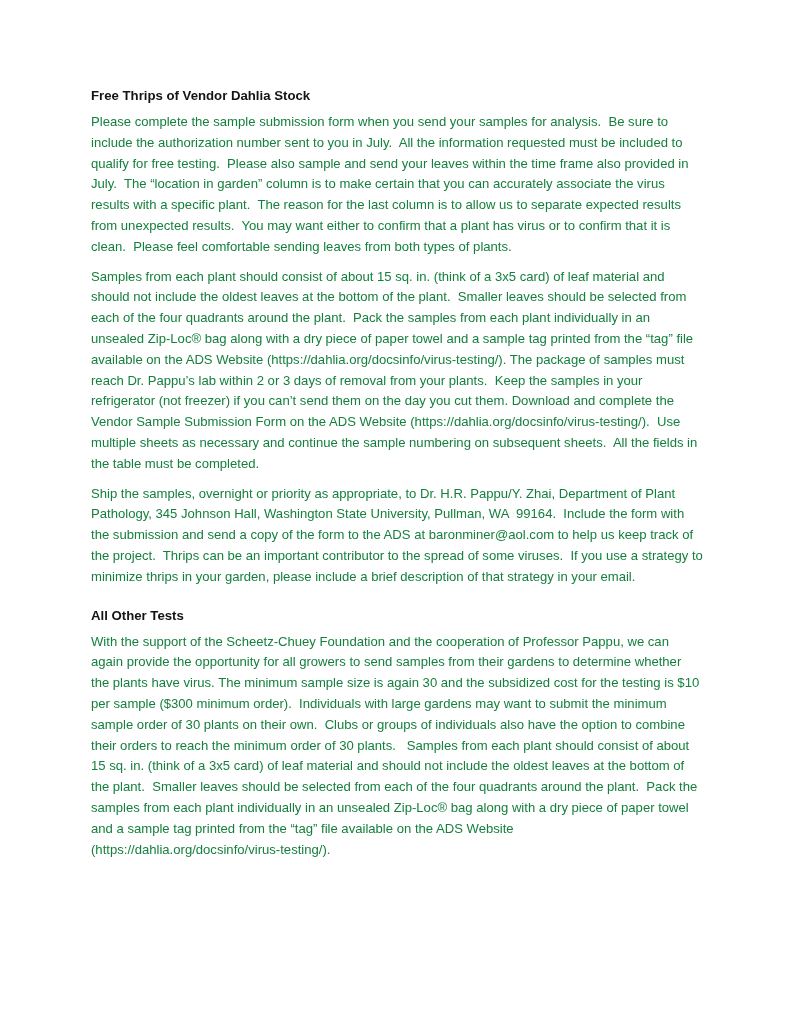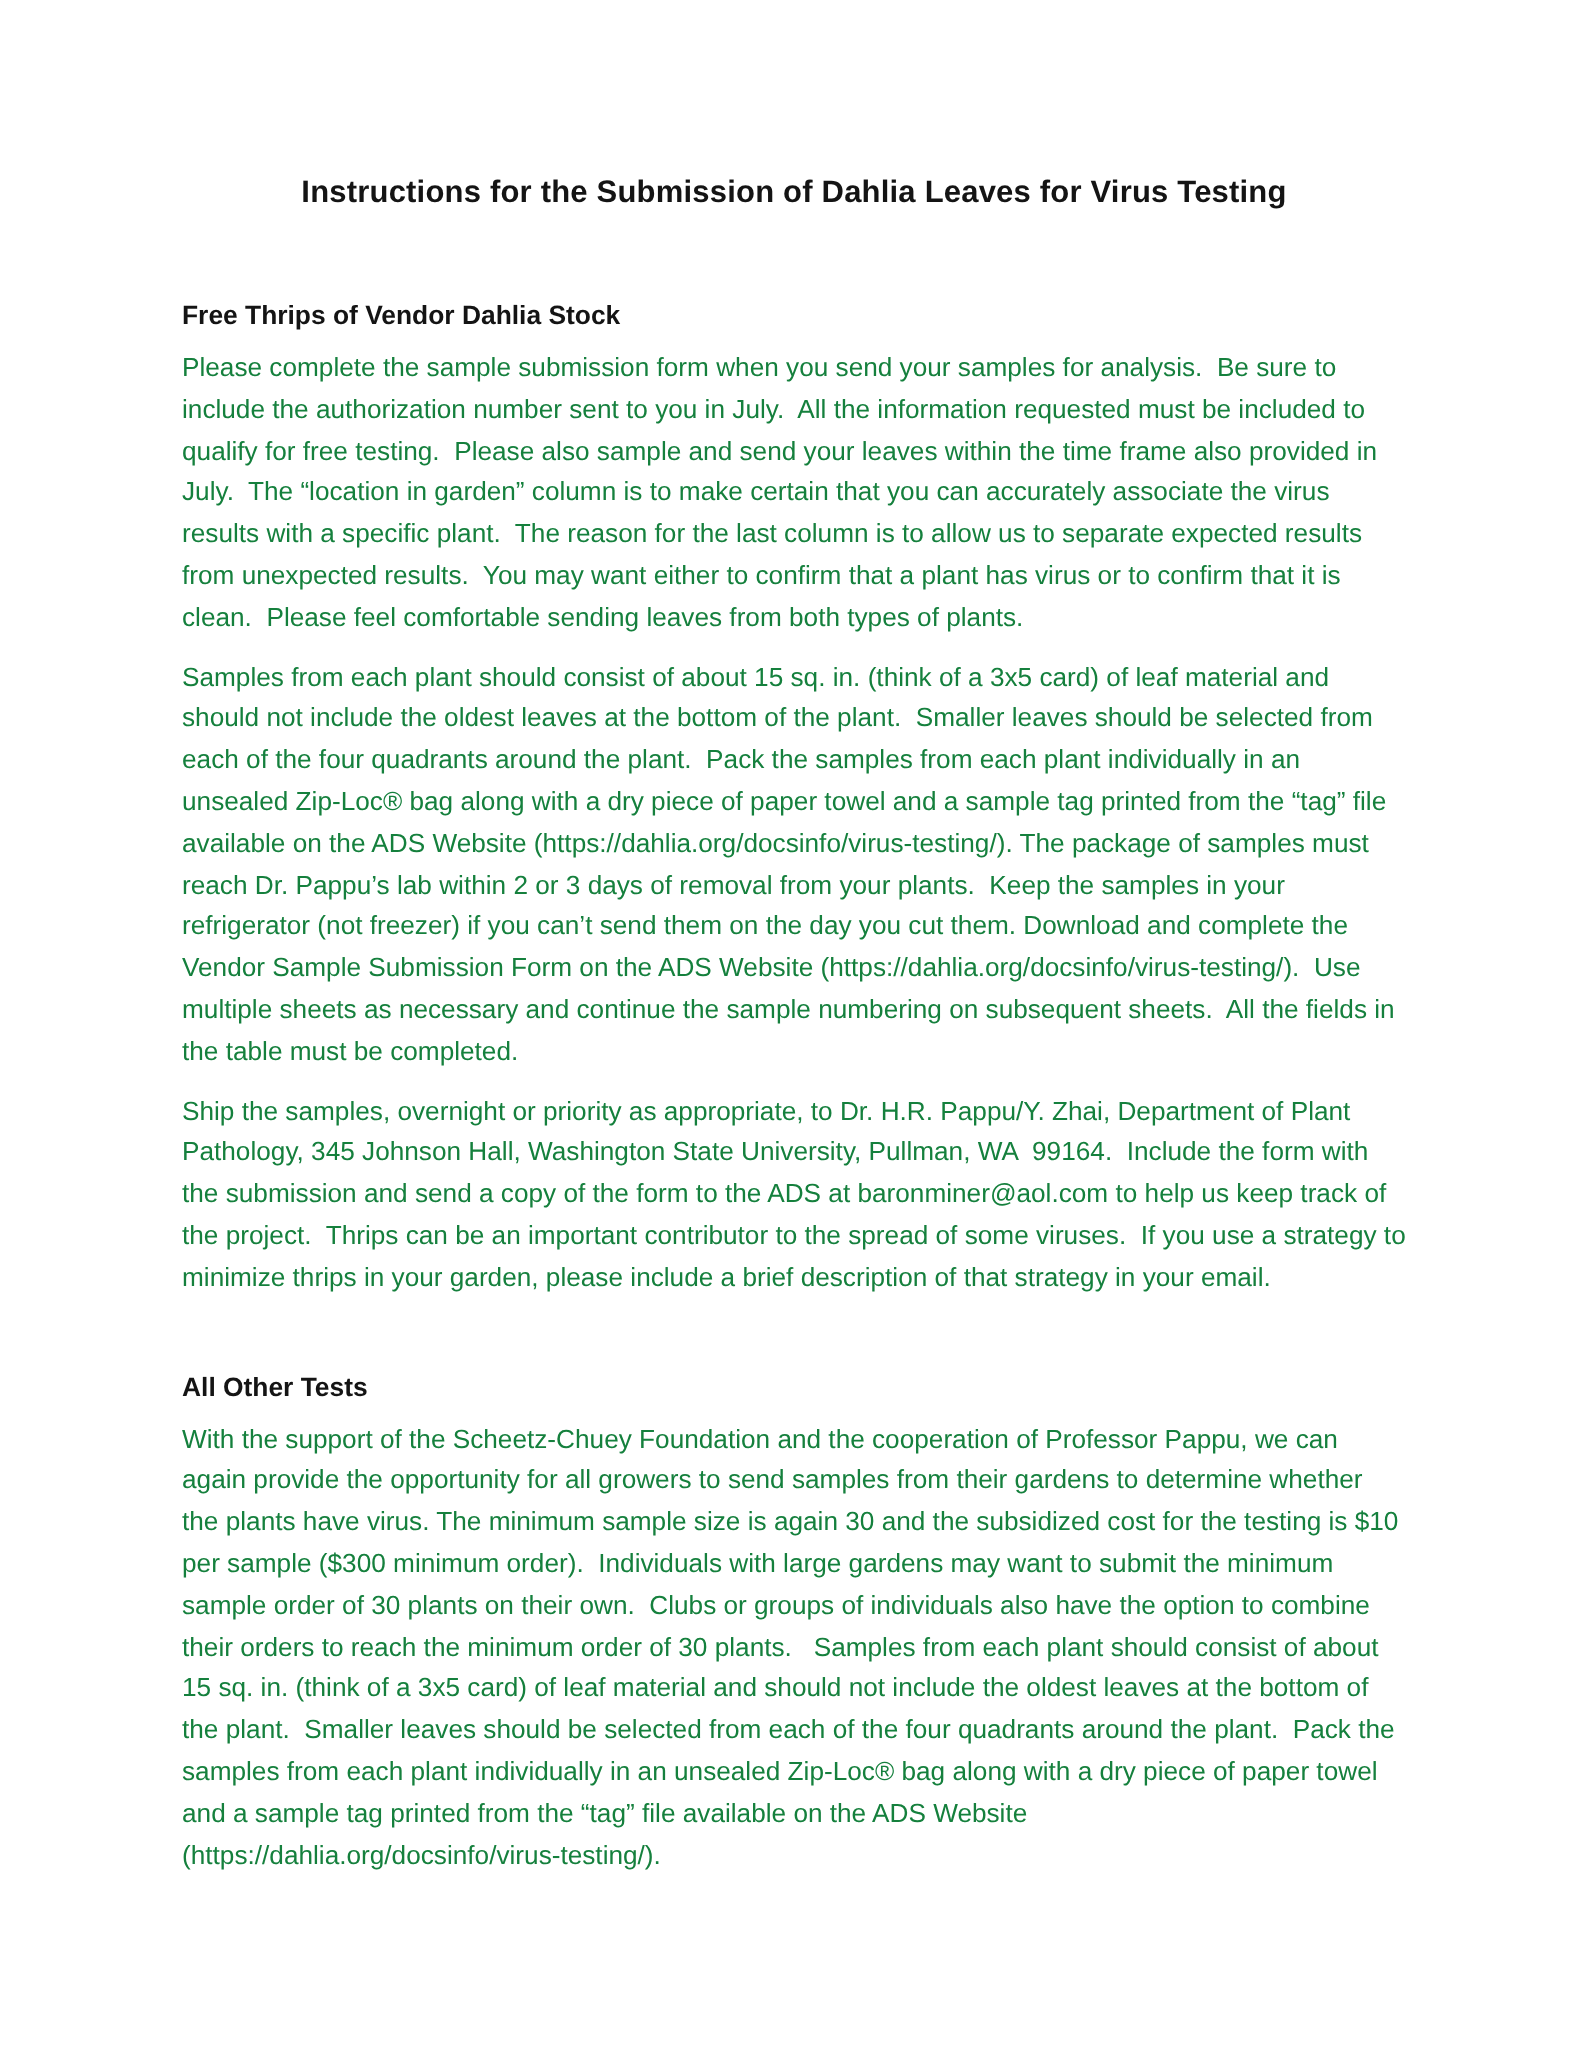--- a/index.html
+++ b/index.html
@@ -25,37 +25,36 @@
     margin-bottom: 44px;
     color: #141414;
   }
   .section-heading {
     font-size: 13.2px;
     font-weight: bold;
     margin-bottom: 9px;
     color: #141414;
   }
   .section-heading.second {
-    margin-top: 36px;
+    margin-top: 20px;
   }
   .body-para {
     font-size: 13.1px;
     line-height: 20.8px;
     margin-bottom: 9px;
     white-space: pre-wrap;
     text-align: left;
     color: #15803d;
   }
 </style>
 </head>
 <body>
 
 <div class="page">
 
-  <h1 class="doc-title">Instructions for the Submission of Dahlia Leaves for Virus Testing</h1>
 
   <div>
     <h2 class="section-heading">Free Thrips of Vendor Dahlia Stock</h2>
 
     <p class="body-para">Please complete the sample submission form when you send your samples for analysis.  Be sure to include the authorization number sent to you in July.  All the information requested must be included to qualify for free testing.  Please also sample and send your leaves within the time frame also provided in July.  The “location in garden” column is to make certain that you can accurately associate the virus results with a specific plant.  The reason for the last column is to allow us to separate expected results from unexpected results.  You may want either to confirm that a plant has virus or to confirm that it is clean.  Please feel comfortable sending leaves from both types of plants.</p>
 
     <p class="body-para">Samples from each plant should consist of about 15 sq. in. (think of a 3x5 card) of leaf material and should not include the oldest leaves at the bottom of the plant.  Smaller leaves should be selected from each of the four quadrants around the plant.  Pack the samples from each plant individually in an unsealed Zip-Loc® bag along with a dry piece of paper towel and a sample tag printed from the “tag” file available on the ADS Website (https://dahlia.org/docsinfo/virus-testing/). The package of samples must reach Dr. Pappu’s lab within 2 or 3 days of removal from your plants.  Keep the samples in your refrigerator (not freezer) if you can’t send them on the day you cut them. Download and complete the Vendor Sample Submission Form on the ADS Website (https://dahlia.org/docsinfo/virus-testing/).  Use multiple sheets as necessary and continue the sample numbering on subsequent sheets.  All the fields in the table must be completed.</p>
 
     <p class="body-para">Ship the samples, overnight or priority as appropriate, to Dr. H.R. Pappu/Y. Zhai, Department of Plant Pathology, 345 Johnson Hall, Washington State University, Pullman, WA  99164.  Include the form with the submission and send a copy of the form to the ADS at baronminer@aol.com to help us keep track of the project.  Thrips can be an important contributor to the spread of some viruses.  If you use a strategy to minimize thrips in your garden, please include a brief description of that strategy in your email.</p>
   </div>

